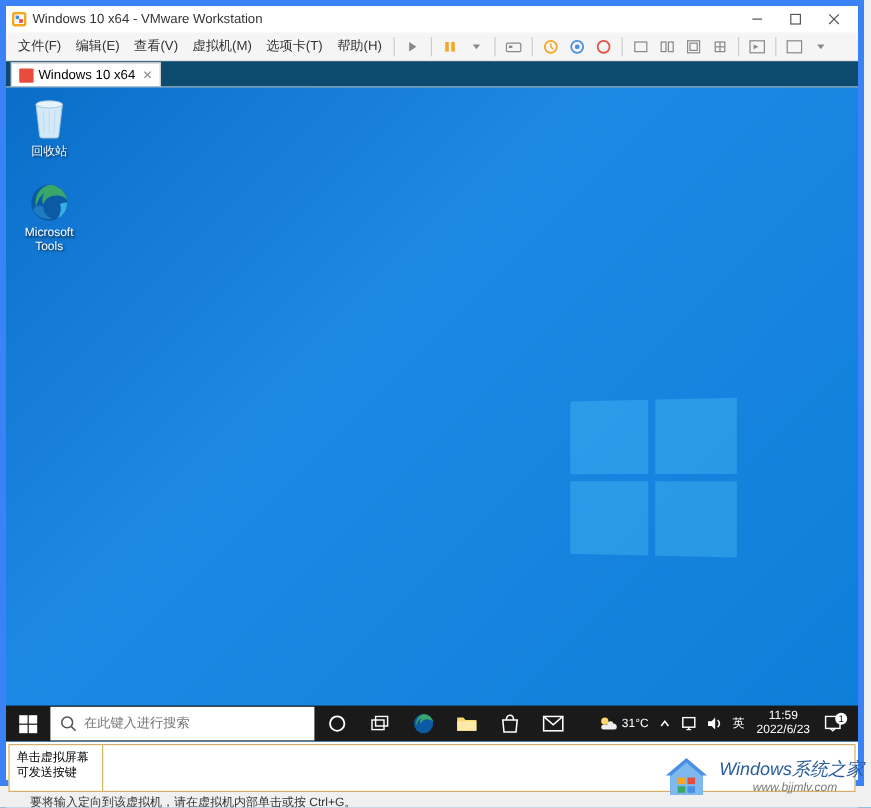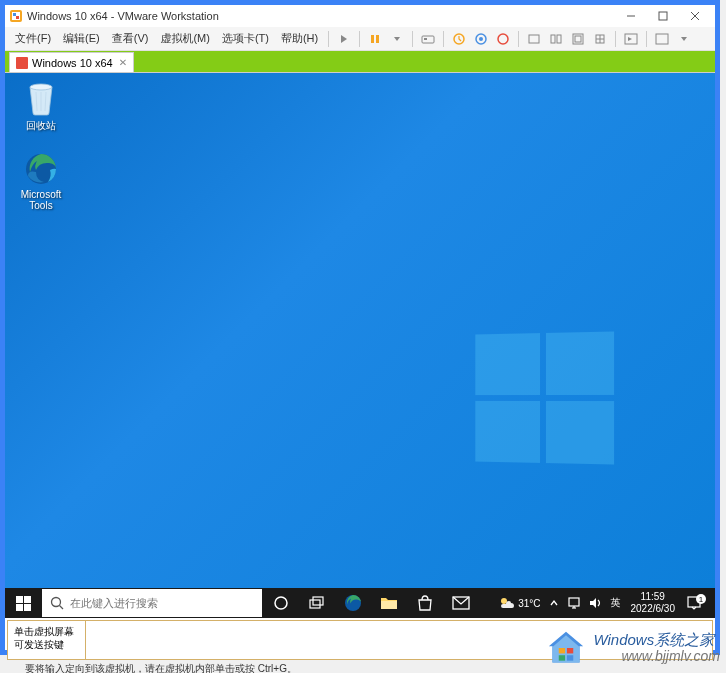--- a/index.html
+++ b/index.html
@@ -15,21 +15,21 @@
     .window-controls { display: flex; }
     .window-btn { width: 32px; height: 22px; display: flex; align-items: center; justify-content: center; font-size: 10px; cursor: pointer; color: #555; }
     
     
     .menubar { height: 24px; background: #f5f5f5; display: flex; align-items: center; padding: 0 4px; font-size: 11px; border-bottom: 1px solid #e0e0e0; }
     .menu-item { padding: 3px 6px; cursor: pointer; color: #333; }
     .toolbar-sep { width: 1px; height: 16px; background: #ccc; margin: 0 4px; }
     .toolbar-btn { width: 20px; height: 20px; display: flex; align-items: center; justify-content: center; cursor: pointer; margin: 0 1px; }
     
     
-    .tabbar { height: 22px; background: #84cc16; display: flex; align-items: flex-end; padding: 0 4px; border-bottom: 1px solid #ccc; }
+    .tabbar { height: 22px; background: #0c4a6e; display: flex; align-items: flex-end; padding: 0 4px; border-bottom: 1px solid #ccc; }
     .tab { height: 20px; background: #fff; border: 1px solid #ccc; border-bottom: none; padding: 2px 6px; font-size: 11px; display: flex; align-items: center; cursor: pointer; margin-top: 2px; }
     .tab-icon { width: 12px; height: 12px; background: #e74c3c; margin-right: 4px; border-radius: 1px; }
     .tab-close { margin-left: 6px; font-size: 10px; cursor: pointer; color: #888; }
     
     
     .vm-area { position: relative; height: 545px; background: #0078d7; overflow: hidden; }
     
     
     .desktop { width: 100%; height: 515px; background: linear-gradient(135deg, #0a6ec8 0%, #1e88e5 40%, #0d7fd9 100%); position: relative; }
     
@@ -62,21 +62,21 @@
     .hint-left { width: 78px; padding: 4px 6px; border-right: 1px solid #d4b068; line-height: 1.3; }
     .hint-right { flex: 1; padding: 4px 6px; line-height: 1.3; }
     .statusbar { height: 14px; font-size: 10px; padding: 0 20px; color: #333; background: #f0f0f0; white-space: nowrap; overflow: hidden; }
     
     
     .watermark { position: absolute; bottom: 6px; right: 6px; display: flex; align-items: center; font-size: 14px; color: #333; background: rgba(255,255,255,0); z-index: 10; }
     .watermark-logo { width: 42px; height: 38px; margin-right: 4px; position: relative; }
     .wm-house { width: 38px; height: 38px; }
     .watermark-text { line-height: 1.1; font-style: italic; }
     .watermark-text .big { font-size: 15px; font-weight: 500; color: #2a5d9e; }
-    .watermark-text .small { font-size: 14px; color: #777; margin-left: 28px; }
+    .watermark-text .small { font-size: 10px; color: #777; margin-left: 28px; }
     
     svg { display: block; }
   </style>
 </head>
 <body>
 
 <div class="vmware-window">
 
   <div class="titlebar">
     <span class="titlebar-icon">
@@ -325,21 +325,21 @@
           <svg width="14" height="12" viewBox="0 0 14 12">
               <path d="M1 4 L4 4 L7 1 L7 11 L4 8 L1 8 Z" fill="#fff"></path>
               <path d="M9 3 Q12 6 9 9" fill="none" stroke="#fff" stroke-width="1.2"></path>
             </svg>
         </div>
         <div class="systray-item">
           <span>英</span>
         </div>
         <div class="clock">
           <div>11:59</div>
-          <div>2022/6/30</div>
+          <div>2022/6/23</div>
         </div>
         <div class="notif-btn">
           <svg width="16" height="14" viewBox="0 0 16 14">
               <rect x="2" y="1" width="12" height="10" fill="none" stroke="#fff" stroke-width="1.2"></rect>
               <path d="M6 11 L8 13 L10 11" fill="none" stroke="#fff" stroke-width="1.2"></path>
             </svg>
           <span style="position:relative;font-size:8px;background:#fff;color:#000;border-radius:50%;width:10px;height:10px;display:inline-flex;align-items:center;justify-content:center;margin-left:-6px;margin-top:-8px;">1</span>
         </div>
       </div>
     </div>

